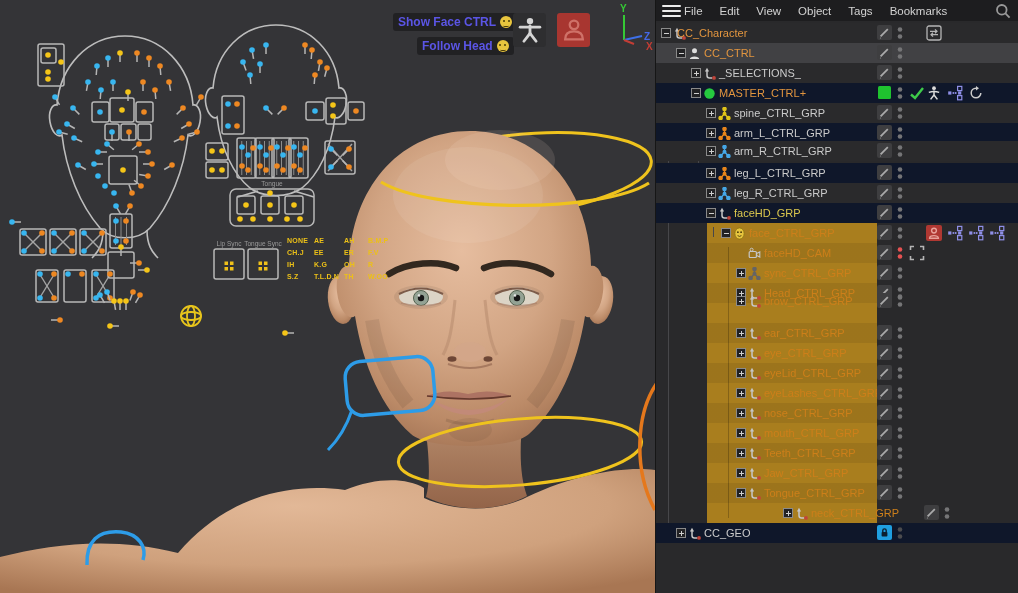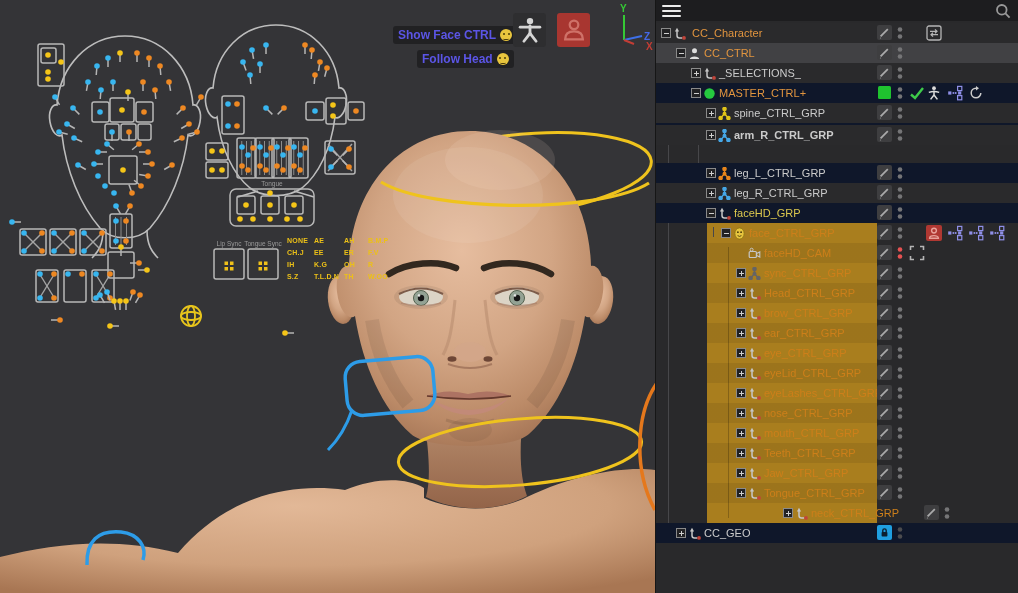--- a/index.html
+++ b/index.html
@@ -6,21 +6,21 @@
   html,body { background:#1a1a1a; }
   .app { position:relative; width:1018px; height:593px; overflow:hidden;
          font-family:"Liberation Sans", sans-serif; background:#343436; }
 
   
   .viewport { position:absolute; left:0; top:0; width:655px; height:593px; background:#343437; overflow:hidden; }
   .viewport svg.layer { position:absolute; left:0; top:0; }
 
   .vp-btn { position:absolute; height:18px; display:flex; align-items:center; gap:4px;
             background:rgba(32,32,34,.92); border-radius:3px; padding:0 5px;
-            color:#5b55e6; font-size:12px; font-weight:bold; cursor:pointer;margin-top:13px; }
+            color:#5b55e6; font-size:12px; font-weight:bold; cursor:pointer; }
   .mask-dot { width:12px; height:12px; border-radius:50%; background:#e8c53e; position:relative; flex:0 0 auto; }
   .mask-dot:before { content:""; position:absolute; left:2.5px; top:3.5px; width:2px; height:2px; border-radius:50%; background:#4a3c08; box-shadow:5px 0 0 #4a3c08; }
   .mask-dot:after { content:""; position:absolute; left:3px; top:7.5px; width:6px; height:2.5px; border-bottom:1.3px solid #4a3c08; border-radius:50%; }
 
   .tool-btn { position:absolute; width:33px; height:34px; border-radius:3px; display:flex; align-items:center; justify-content:center; cursor:pointer; }
   #btn-character { left:513px; top:13px; background:#2e2e30; }
   #btn-facekey  { left:557px; top:13px; background:#a83630; }
 
   .phoneme-grid { position:absolute; left:287px; top:237px; display:grid;
                   grid-template-columns:27px 30px 24px 32px; grid-auto-rows:12px;
@@ -511,41 +511,49 @@
     </svg>
   </div>
 
   <div class="om">
     <div class="om-menubar">
       <div class="hamburger">
           <div></div>
           <div></div>
           <div></div>
         </div>
+      <div class="items" id="menu-items">
+          <span>File</span>
+          <span>Edit</span>
+          <span>View</span>
+          <span>Object</span>
+          <span>Tags</span>
+          <span>Bookmarks</span>
+        </div>
       <svg class="search-icon" width="16" height="16">
         <circle cx="6.8" cy="6.8" r="4.8" fill="none" stroke="#999999" stroke-width="1.8"></circle>
         <line x1="10.4" y1="10.4" x2="14.6" y2="14.6" stroke="#999999" stroke-width="1.8"></line>
       </svg>
     </div>
     <div class="om-tree" id="om-tree">
       <div class="hl-block"></div>
       <div class="connector" style="left:12px; top:23px;  height:489px;"></div>
       <div class="connector" style="left:27px; top:43px;  height:34px;"></div>
       <div class="connector" style="left:42px; top:86px;  height:110px;"></div>
       <div class="connector" style="left:57px; top:206px; height:10px;"></div>
       <div class="connector" style="left:72px; top:226px; height:271px; background:rgba(0,0,0,0.22);"></div>
       <div id="tree-rows">
           <div class="om-row even" style="top: 2px;">
             <span class="exp minus" style="left:5px"></span>
             <span class="obj-ico" style="left:17px"><svg width="13" height="13">
                 <path d="M4,3 L4,8.4 Q4,10.9 6.5,10.9 L9.3,10.9" fill="none" stroke="#c6c6c6" stroke-width="1.5"></path>
                 <path d="M4,0.8 L1.9,4.4 L6.1,4.4 Z" fill="#c6c6c6"></path>
                 <circle cx="11" cy="10.9" r="1.9" fill="#c2443a"></circle>
               </svg></span>
-            <span class="obj-label" style="left:36px;color:#e2953f">CC_Character</span>
+            <span class="obj-label" style="left:21px;color:#e2953f">CC_Character</span>
             <span class="col-edit"><svg width="15" height="15">
                 <rect width="15" height="15" rx="2" fill="#3e3e40"></rect>
                 <line x1="3.6" y1="11.4" x2="10.8" y2="4.2" stroke="#aaaaaa" stroke-width="1.8"></line>
                 <path d="M3.2,12.2 l-0.3,1.3 1.3,-0.3 Z" fill="#aaaaaa"></path>
               </svg></span>
             <span class="col-dots"><svg width="8" height="20">
                 <circle cx="4" cy="6.5" r="2.3" fill="#757577"></circle>
                 <circle cx="4" cy="13.5" r="2.3" fill="#757577"></circle>
               </svg></span>
             <span class="tags">
@@ -674,21 +682,21 @@
             <span class="col-edit"><svg width="15" height="15">
                 <rect width="15" height="15" rx="2" fill="#3e3e40"></rect>
                 <line x1="3.6" y1="11.4" x2="10.8" y2="4.2" stroke="#aaaaaa" stroke-width="1.8"></line>
                 <path d="M3.2,12.2 l-0.3,1.3 1.3,-0.3 Z" fill="#aaaaaa"></path>
               </svg></span>
             <span class="col-dots"><svg width="8" height="20">
                 <circle cx="4" cy="6.5" r="2.3" fill="#757577"></circle>
                 <circle cx="4" cy="13.5" r="2.3" fill="#757577"></circle>
               </svg></span>
           </div>
-          <div class="om-row even" style="top: 104px; font-weight: bold;">
+          <div class="om-row even" style="top: 120px;">
             <span class="exp plus" style="left:50px"></span>
             <span class="obj-ico" style="left:62px"><svg width="13" height="13">
                 <g stroke="#46a8e8" stroke-width="1.4" fill="#46a8e8">
                   <line x1="6.5" y1="6.8" x2="6.5" y2="2"></line>
                   <line x1="6.5" y1="6.8" x2="2.6" y2="11"></line>
                   <line x1="6.5" y1="6.8" x2="10.4" y2="11"></line>
                   <circle cx="6.5" cy="2" r="1.6"></circle>
                   <circle cx="2.6" cy="11" r="1.6"></circle>
                   <circle cx="10.4" cy="11" r="1.6"></circle>
                   <circle cx="6.5" cy="6.8" r="1.3"></circle>
@@ -882,21 +890,21 @@
             <span class="col-edit"><svg width="15" height="15">
                 <rect width="15" height="15" rx="2" fill="#3e3e40"></rect>
                 <line x1="3.6" y1="11.4" x2="10.8" y2="4.2" stroke="#aaaaaa" stroke-width="1.8"></line>
                 <path d="M3.2,12.2 l-0.3,1.3 1.3,-0.3 Z" fill="#aaaaaa"></path>
               </svg></span>
             <span class="col-dots"><svg width="8" height="20">
                 <circle cx="4" cy="6.5" r="2.3" fill="#757577"></circle>
                 <circle cx="4" cy="13.5" r="2.3" fill="#757577"></circle>
               </svg></span>
           </div>
-          <div class="om-row " style="background: transparent; top: 282px; text-align: right;">
+          <div class="om-row " style="background: transparent; top: 270px; text-align: right;">
             <span class="exp plus" style="left:80px"></span>
             <span class="obj-ico" style="left:92px"><svg width="13" height="13">
                 <path d="M4,3 L4,8.4 Q4,10.9 6.5,10.9 L9.3,10.9" fill="none" stroke="#c6c6c6" stroke-width="1.5"></path>
                 <path d="M4,0.8 L1.9,4.4 L6.1,4.4 Z" fill="#c6c6c6"></path>
                 <circle cx="11" cy="10.9" r="1.9" fill="#c2443a"></circle>
               </svg></span>
             <span class="obj-label" style="left:108px;color:#cd7f1a">brow_CTRL_GRP</span>
             <span class="col-edit"><svg width="15" height="15">
                 <rect width="15" height="15" rx="2" fill="#3e3e40"></rect>
                 <line x1="3.6" y1="11.4" x2="10.8" y2="4.2" stroke="#aaaaaa" stroke-width="1.8"></line>

